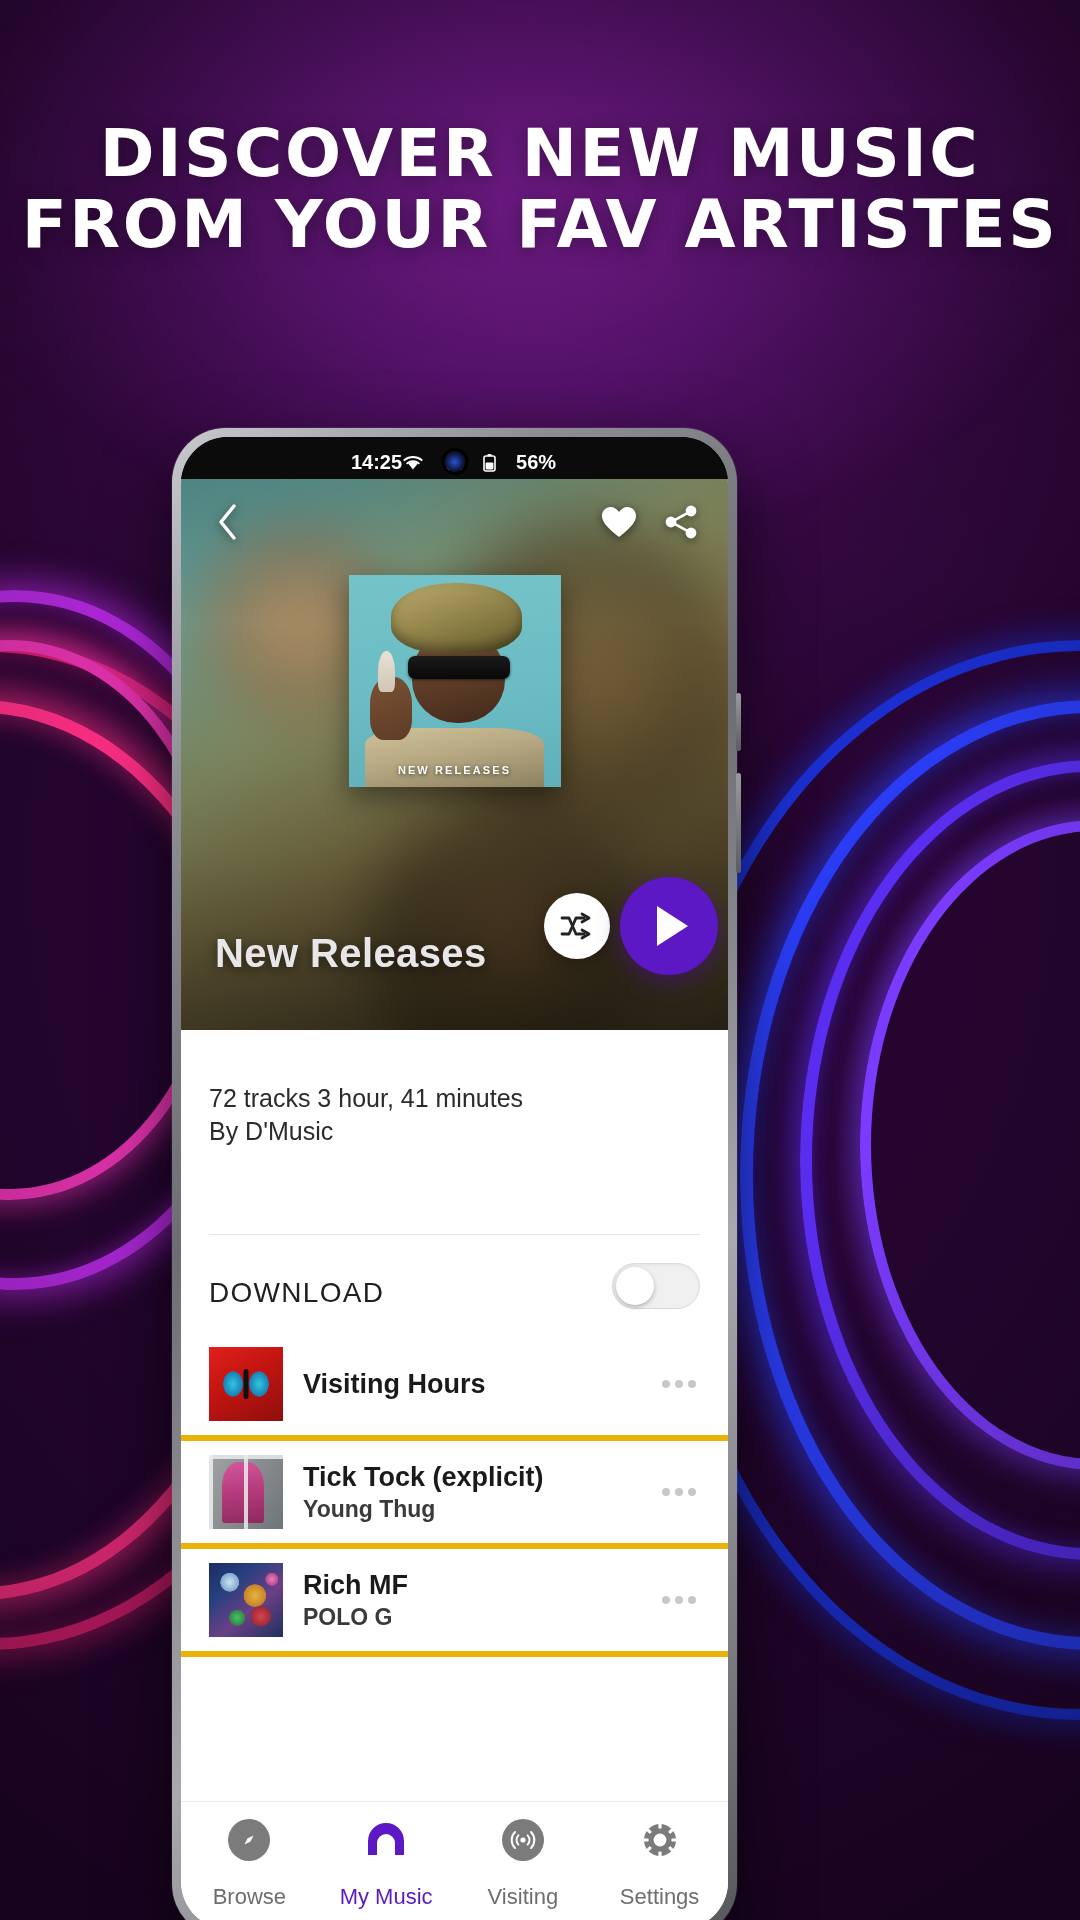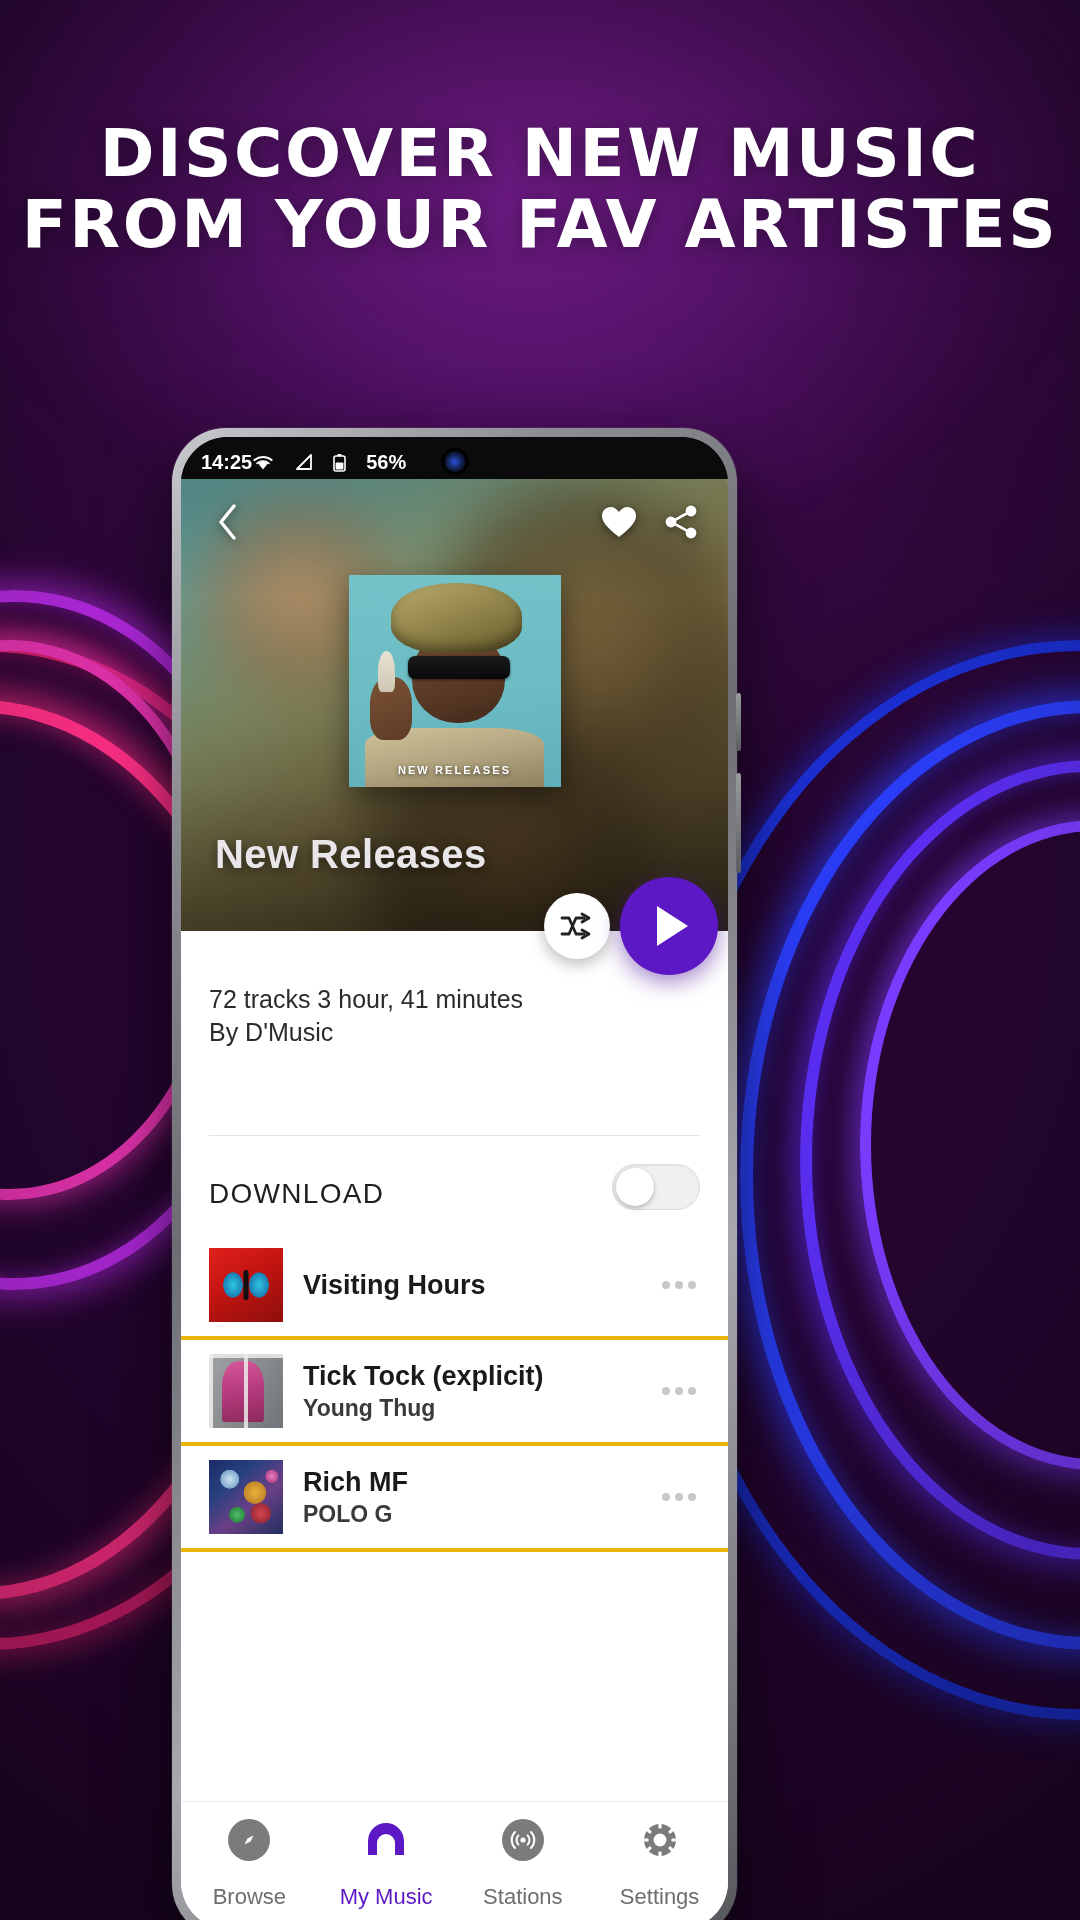--- a/index.html
+++ b/index.html
@@ -107,39 +107,39 @@
   .side-btn {
     position:absolute; right:-4px; width:5px; border-radius:3px;
     background:linear-gradient(180deg,#9a9b9f,#5b5c60);
   }
   .side-btn.b1 { top:265px; height:58px; }
   .side-btn.b2 { top:345px; height:100px; }
 
   
   .statusbar {
     position:relative; height:42px; background:#0b0b0c;
-    display:flex; align-items:center; justify-content:flex-start;
+    display:flex; align-items:center; justify-content:center;
     padding:8px 22px 0 20px; color:#fff;
     font-size:20px; font-weight:600; z-index:6;
   }
   .sb-right { display:flex; align-items:center; gap:20px; }
   .punch {
     position:absolute; left:50%; top:14px; transform:translateX(-50%);
     width:21px; height:21px; border-radius:50%;
     background:radial-gradient(circle at 48% 52%, #2a52d8 0%, #12204f 48%, #050510 78%);
     box-shadow:0 0 0 3px #000;
     z-index:8;
   }
 
   
   .app { position:relative; height:calc(100% - 42px); background:#fff; overflow:hidden; }
 
   
   .hero {
-    position:relative; height:452px; overflow:hidden;
+    position:relative; height:551px; overflow:hidden;
   }
   .hero-bg {
     position:absolute; inset:-20px;
     background:
       radial-gradient(circle 130px at 26% 30%, rgba(190,140,95,.85) 0%, rgba(150,105,70,.5) 55%, rgba(0,0,0,0) 80%),
       radial-gradient(circle 190px at 70% 38%, rgba(120,95,55,.9) 0%, rgba(70,55,32,.6) 60%, rgba(0,0,0,0) 85%),
       radial-gradient(circle 170px at 58% 78%, rgba(95,70,40,.85) 0%, rgba(45,35,20,.5) 60%, rgba(0,0,0,0) 88%),
       linear-gradient(150deg,#53918f 0%, #5e9a96 16%, #8a9468 38%, #7d7044 55%, #574a2b 75%, #3a3220 100%);
     filter:blur(22px);
     transform:scale(1.12);
@@ -254,21 +254,21 @@
   }
   .toggle .knob {
     position:absolute; left:3px; top:3px;
     width:38px; height:38px; border-radius:50%;
     background:#fff; box-shadow:0 2px 5px rgba(0,0,0,.26);
   }
 
   .track {
     display:flex; align-items:center;
     padding:14px 28px; gap:20px;
-    border-bottom:4px solid #eab308;
+    border-bottom:6px solid #eab308;
   }
   .track-art { width:74px; height:74px; flex:0 0 74px; overflow:hidden; position:relative; }
   .track-info { flex:1; min-width:0; }
   .track-title { font-size:27px; font-weight:bold; color:#1a1a1a; line-height:1.2; }
   .track-artist { font-size:23px; font-weight:bold; color:#3a3a3a; margin-top:3px; }
   .track-more { display:flex; gap:5px; padding:0 4px; }
   .track-more i { width:8px; height:8px; border-radius:50%; background:#c8c8c8; display:block; }
 
   
   .art-butterfly { background:linear-gradient(150deg,#e0201c 0%,#c21410 45%,#8e0f0d 100%); }
@@ -509,21 +509,21 @@
         <div class="nav-item">
           <div class="nav-icon">
             <div class="nav-circle">
               <svg width="26" height="26" viewBox="0 0 26 26">
                 <circle cx="13" cy="13" r="2.6" fill="#fff"></circle>
                 <path d="M8.4 8.4 a6.5 6.5 0 0 0 0 9.2 M17.6 8.4 a6.5 6.5 0 0 1 0 9.2" stroke="#fff" stroke-width="2" fill="none" stroke-linecap="round"></path>
                 <path d="M5 5 a11.3 11.3 0 0 0 0 16 M21 5 a11.3 11.3 0 0 1 0 16" stroke="#fff" stroke-width="2" fill="none" stroke-linecap="round"></path>
               </svg>
             </div>
           </div>
-          <div class="nav-label">Stations</div>
+          <div class="nav-label">Visiting</div>
         </div>
 
 
         <div class="nav-item">
           <div class="nav-icon">
             <svg width="40" height="40" viewBox="0 0 40 40">
               <circle cx="20" cy="20" r="16" fill="#7b7b7b"></circle>
               <circle cx="20" cy="20" r="6.4" fill="#fff"></circle>
               <g fill="#fff">
                 <rect x="18.4" y="2.6" width="3.2" height="6" rx="1.2"></rect>

